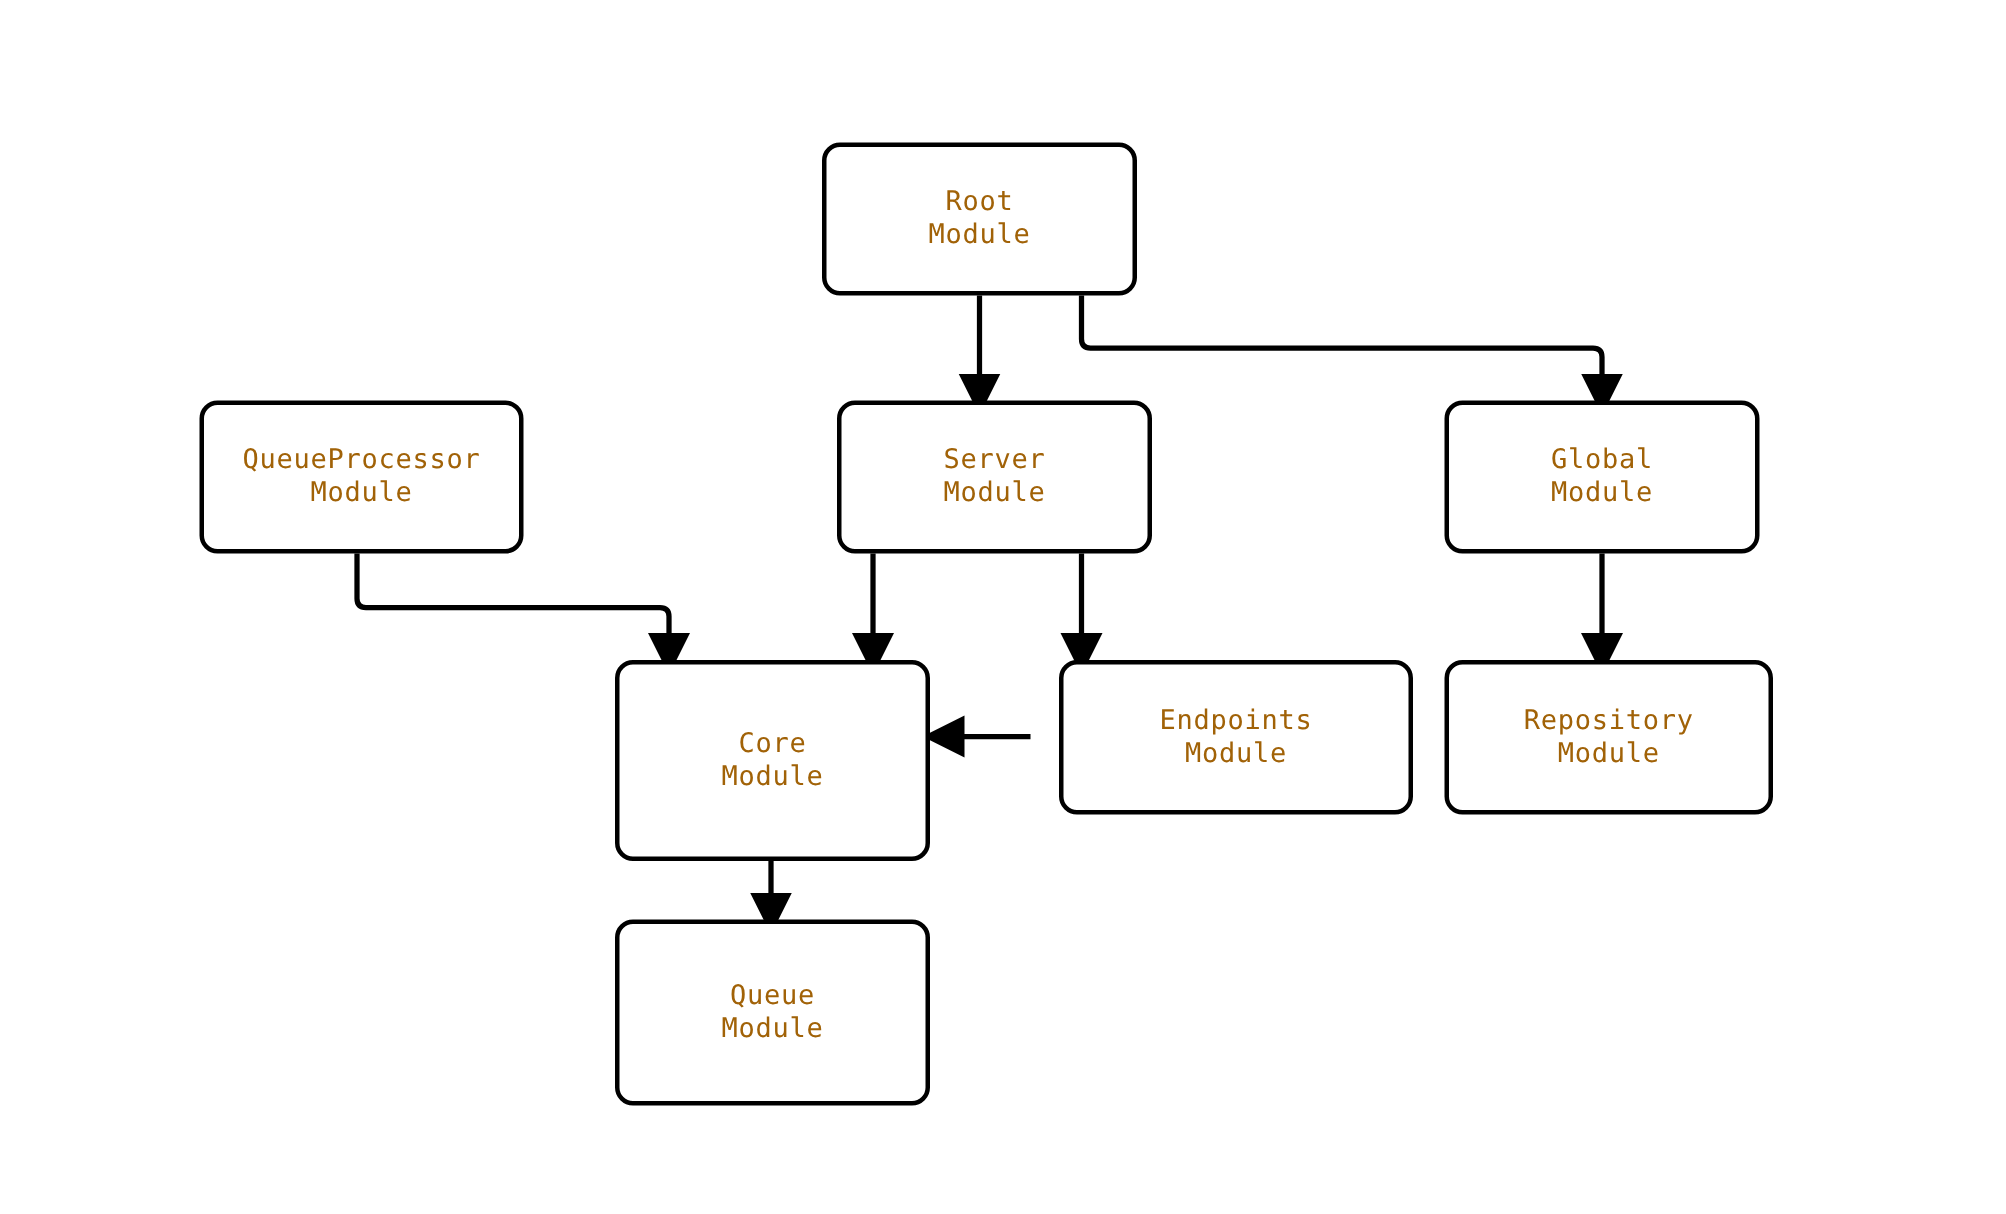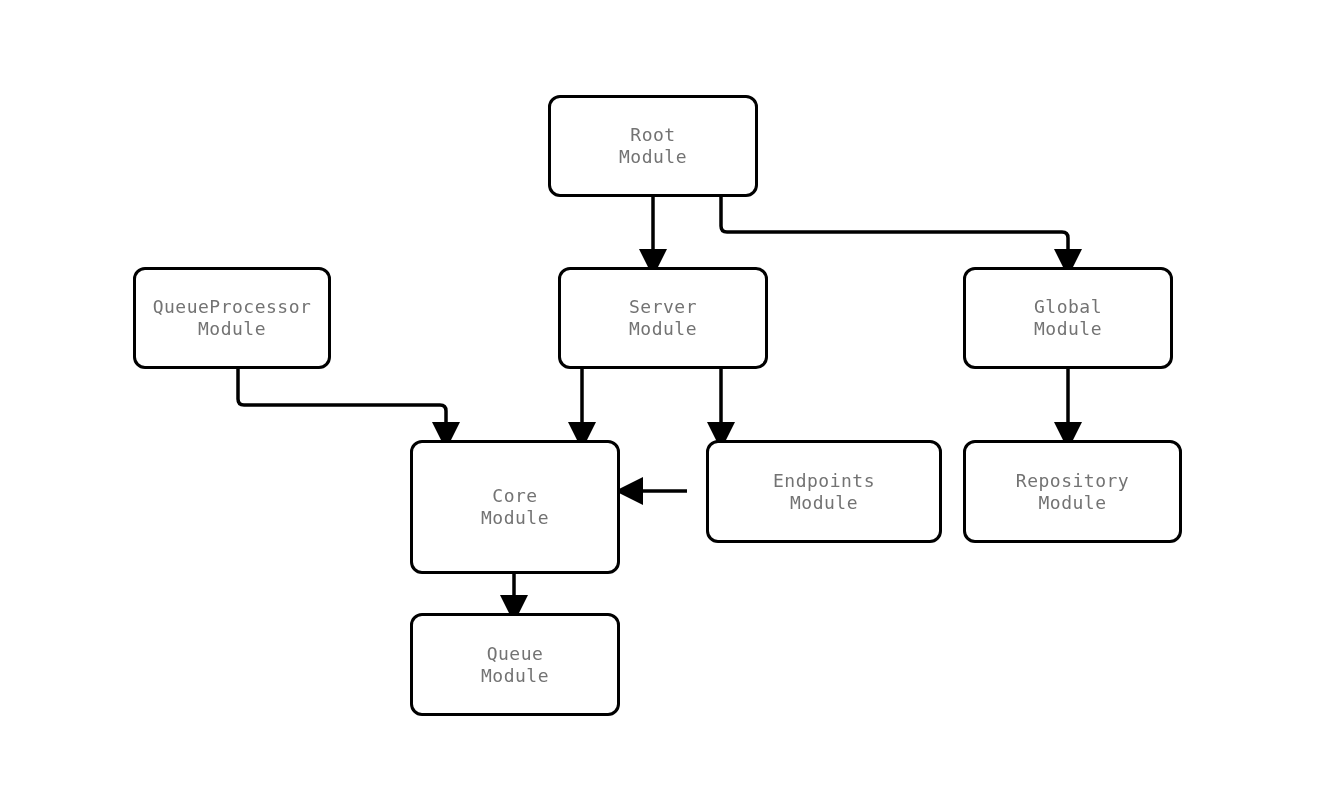--- a/index.html
+++ b/index.html
@@ -30,21 +30,21 @@
     border-radius: 12px;
     display: flex;
     flex-direction: column;
     align-items: center;
     justify-content: center;
     z-index: 2;
   }
   .node-line {
     font-size: 18px;
     line-height: 22px;
-    color: #737373;
+    color: #a16207;
     letter-spacing: 0.5px;
     white-space: pre;
     text-align: right;
   }
 </style>
 </head>
 <body>
 
 <div id="canvas">
 
@@ -86,21 +86,21 @@
     <g>
       <path d="M 514 543 L 514 602" fill="none" stroke="#000000" stroke-width="3.5" marker-end="url(#arrowhead)"></path>
     </g>
   </svg>
 
   <div class="node" style="left:548px; top:95px; width:210px; height:102px;">
     <span class="node-line">Root</span>
     <span class="node-line">Module</span>
   </div>
 
-  <div class="node" style="left:133px; top:267px; width:198px; height:102px;">
+  <div class="node" style="left:133px; top:267px; width:216px; height:102px;">
     <span class="node-line">QueueProcessor</span>
     <span class="node-line">Module</span>
   </div>
 
   <div class="node" style="left:548px; top:267px; width:210px; height:102px;margin-left:10px;">
     <span class="node-line">Server</span>
     <span class="node-line">Module</span>
   </div>
 
   <div class="node" style="left:963px; top:267px; width:210px; height:102px;">
@@ -116,18 +116,18 @@
   <div class="node" style="left:687px; top:440px; width:236px; height:103px;margin-left:19px;">
     <span class="node-line">Endpoints</span>
     <span class="node-line">Module</span>
   </div>
 
   <div class="node" style="left:963px; top:440px; width:219px; height:103px;">
     <span class="node-line">Repository</span>
     <span class="node-line">Module</span>
   </div>
 
-  <div class="node" style="left:410px; top:613px; width:210px; height:103px;">
+  <div class="node" style="left:410px; top:613px; width:210px; height:124px;">
     <span class="node-line">Queue</span>
     <span class="node-line">Module</span>
   </div>
 
 </div>
 
 </body></html>

